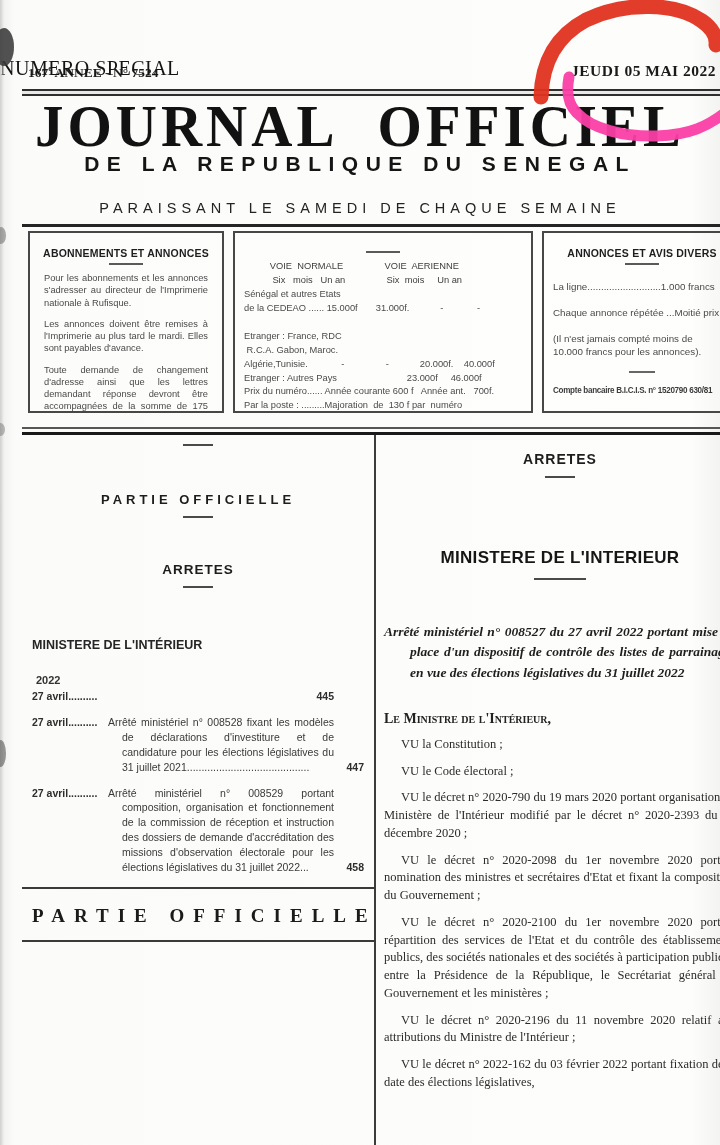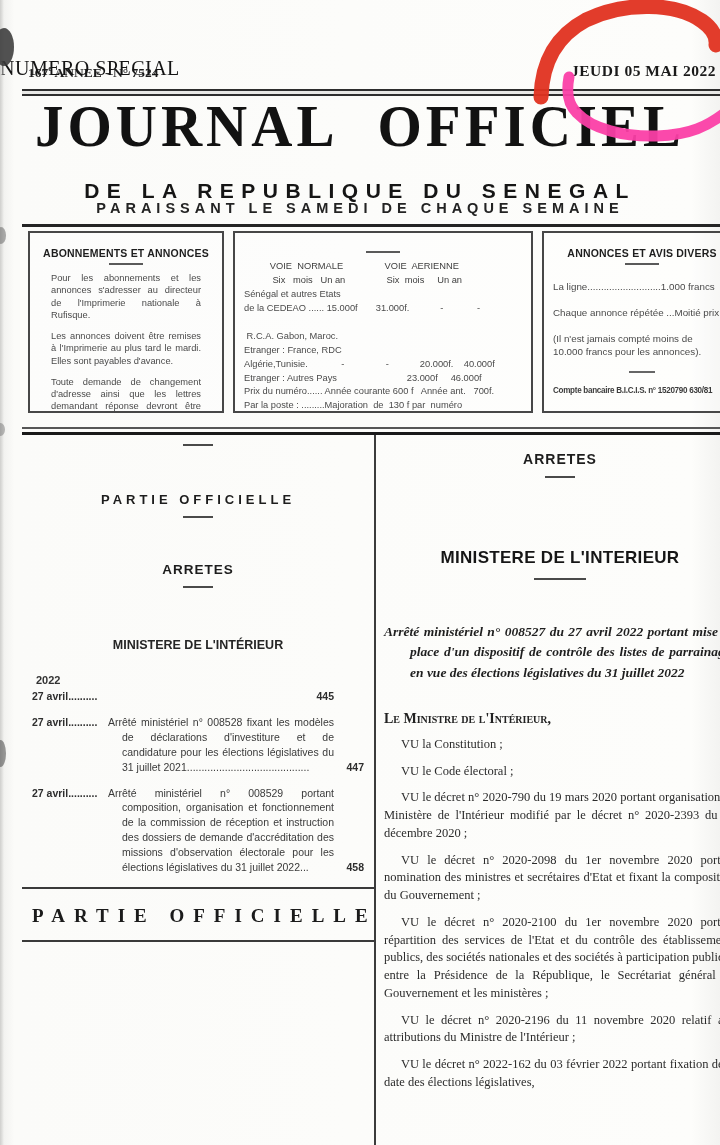--- a/index.html
+++ b/index.html
@@ -9,49 +9,49 @@
     font-family:"Liberation Sans",sans-serif;color:#222;
   }
   
   .mast-row{position:absolute;top:56px;left:0;width:100%;height:30px;}
   .edition{position:absolute;left:28px;top:8px;font-family:"Liberation Serif",serif;font-weight:bold;font-size:13.5px;color:#1c1c1c;white-space:nowrap;}
   .edition sup{font-size:8px;}
   .numero{position:absolute;left:0;width:66%;top:1px;font-family:"Liberation Serif",serif;font-weight:normal;font-size:20px;letter-spacing:.5px;color:#141414;}
   .issue-date{position:absolute;left:571px;top:6px;font-family:"Liberation Serif",serif;font-weight:bold;font-size:15.5px;color:#1a1a1a;white-space:nowrap;letter-spacing:.5px;}
   .rule-top{position:absolute;top:89px;left:22px;right:0;height:3px;border-top:2px solid #2e2e2e;border-bottom:2px solid #2e2e2e;background:#e8e8e6;}
   .jo-title{position:absolute;top:97px;left:0;width:100%;text-align:center;font-family:"Liberation Serif",serif;font-weight:bold;font-size:57px;line-height:1.0;letter-spacing:4px;word-spacing:24px;color:#121212;transform:scaleY(1.04);}
-  .jo-subtitle{position:absolute;top:179px;left:0;width:100%;text-align:center;font-weight:bold;font-size:21px;letter-spacing:7.5px;color:#151515;white-space:nowrap;}
-  .jo-tagline{position:absolute;top:200px;left:0;width:100%;text-align:center;font-weight:bold;font-size:14.5px;letter-spacing:5px;color:#232323;white-space:nowrap;}
+  .jo-subtitle{position:absolute;top:152px;left:0;width:100%;text-align:center;font-weight:bold;font-size:21px;letter-spacing:7.5px;color:#151515;white-space:nowrap;}
+  .jo-tagline{position:absolute;top:200px;left:0;width:100%;text-align:center;font-weight:normal;font-size:14.5px;letter-spacing:5px;color:#232323;white-space:nowrap;}
   .rule-mid{position:absolute;top:224px;left:22px;right:0;border-top:3px solid #242424;}
   
   .boxes{position:absolute;top:231px;left:28px;width:770px;display:flex;gap:9px;align-items:stretch;}
   .ibox{border:2px solid #474747;height:182px;padding:14px 9px;box-sizing:border-box;overflow:hidden;background:rgba(255,255,255,.35);}
   .ibox-title{text-align:center;font-weight:bold;font-size:10.5px;letter-spacing:.2px;color:#1e1e1e;white-space:nowrap;}
   .mini-dash{width:34px;border-top:2px solid #5a5a5a;margin:4px auto 7px;}
   .box-abonnements{width:196px;flex:none;}
-  .box-abonnements p{font-size:9.3px;line-height:1.32;text-align:justify;color:#4a4a4a;margin:0 12px 9px;}
+  .box-abonnements p{font-size:9.3px;line-height:1.32;text-align:justify;color:#4a4a4a;margin:0 5px 9px;}
   .box-tarif{width:300px;flex:none;}
   .tarif-line{white-space:pre;font-size:9.3px;line-height:1.5;color:#4a4a4a;}
   .tarif-head .tarif-line{color:#3d3d3d;}
   .box-annonces{width:200px;flex:none;}
   .box-annonces .ann-line{font-size:9.8px;color:#4a4a4a;white-space:pre;}
   .ann-ligne{margin-top:16px;}
   .ann-repetee{margin-top:15px;}
   .ann-min{margin-top:14px;font-size:9.8px;color:#4a4a4a;line-height:1.35;width:172px;}
   .ann-dash{width:26px;border-top:2px solid #666;margin:13px auto 0;}
   .bank-line{margin-top:12px;font-size:8.6px;font-weight:bold;color:#3c3c3c;letter-spacing:-.3px;transform:scaleX(.94);transform-origin:left;white-space:nowrap;}
   
   .rule-main{position:absolute;top:427px;left:22px;right:0;height:3px;border-top:2px solid #565656;border-bottom:3px solid #191919;}
   .vdivider{position:absolute;top:435px;bottom:0;left:374px;width:2px;background:#3c3c3c;}
   .left-col{position:absolute;top:435px;left:22px;width:352px;box-sizing:border-box;padding:0 10px;}
   .som-title{margin-top:22px;text-align:center;font-weight:600;font-size:21px;letter-spacing:15px;padding-left:15px;color:#1f1f1f;}
   .dash{width:30px;border-top:2px solid #4a4a4a;margin:9px auto 0;}
   .som-partie{margin-top:46px;text-align:center;font-weight:bold;font-size:13px;letter-spacing:4px;color:#1d1d1d;}
   .som-arretes{margin-top:44px;text-align:center;font-weight:bold;font-size:13.5px;letter-spacing:1px;color:#1d1d1d;}
-  .som-ministere{margin-top:50px;text-align:center;font-weight:bold;font-size:12.5px;color:#252525;}
+  .som-ministere{margin-top:50px;text-align:left;font-weight:bold;font-size:12.5px;color:#252525;}
   .som-year{margin-top:22px;font-weight:bold;font-size:11px;color:#333;margin-left:4px;}
   .toc{margin-top:3px;}
   .toc-entry{display:grid;grid-template-columns:76px 1fr 30px;font-size:10.5px;line-height:1.42;color:#3a3a3a;margin-bottom:11px;}
   .toc-date{white-space:nowrap;font-weight:bold;color:#2e2e2e;}
   .toc-text{text-align:justify;padding-left:14px;text-indent:-14px;}
   .toc-page{align-self:end;text-align:right;font-weight:bold;color:#2e2e2e;}
   .som-close{border-top:2px solid #3a3a3a;margin-top:12px;margin-left:-10px;margin-right:-10px;}
   .som-footer{text-align:center;font-family:"Liberation Serif",serif;font-weight:bold;font-size:19px;letter-spacing:9px;padding:16px 0 13px;color:#1b1b1b;white-space:nowrap;}
   .som-footer-rule{border-top:2.5px solid #3a3a3a;margin-left:-10px;margin-right:-10px;}
   
@@ -106,22 +106,22 @@
       <div class="tarif-head">
 
       <div class="tarif-line">          VOIE  NORMALE                VOIE  AERIENNE</div>
           <div class="tarif-line">           Six   mois   Un an                Six  mois     Un an</div>
         </div>
       <div>
 
       <div class="tarif-line">Sénégal et autres Etats</div>
           <div class="tarif-line">de la CEDEAO ...... 15.000f       31.000f.            -             -</div>
           <div class="tarif-line"> </div>
+          <div class="tarif-line">Etranger : France, RDC</div>
           <div class="tarif-line"> R.C.A. Gabon, Maroc.</div>
-          <div class="tarif-line">Etranger : France, RDC</div>
           <div class="tarif-line">Algérie,Tunisie.             -                -            20.000f.    40.000f</div>
           <div class="tarif-line">Etranger : Autres Pays                           23.000f     46.000f</div>
           <div class="tarif-line">Prix du numéro...... Année courante 600 f   Année ant.   700f.</div>
           <div class="tarif-line">Par la poste : .........Majoration  de  130 f par  numéro</div>
         </div>
     </div>
 
     <div class="ibox box-annonces">
       <div class="ibox-title">ANNONCES ET AVIS DIVERS</div>
       <div class="mini-dash"></div>

